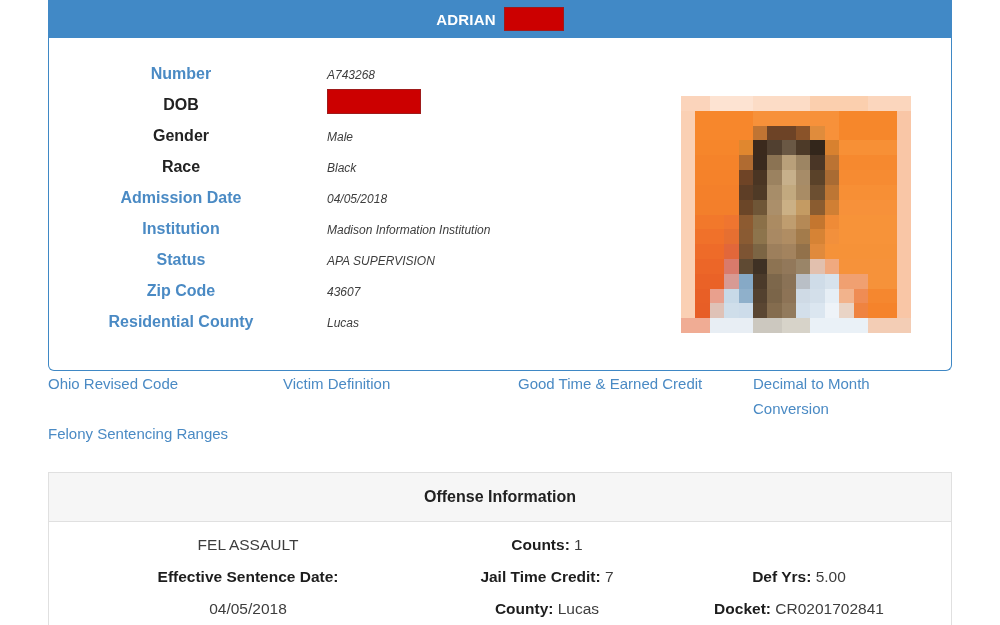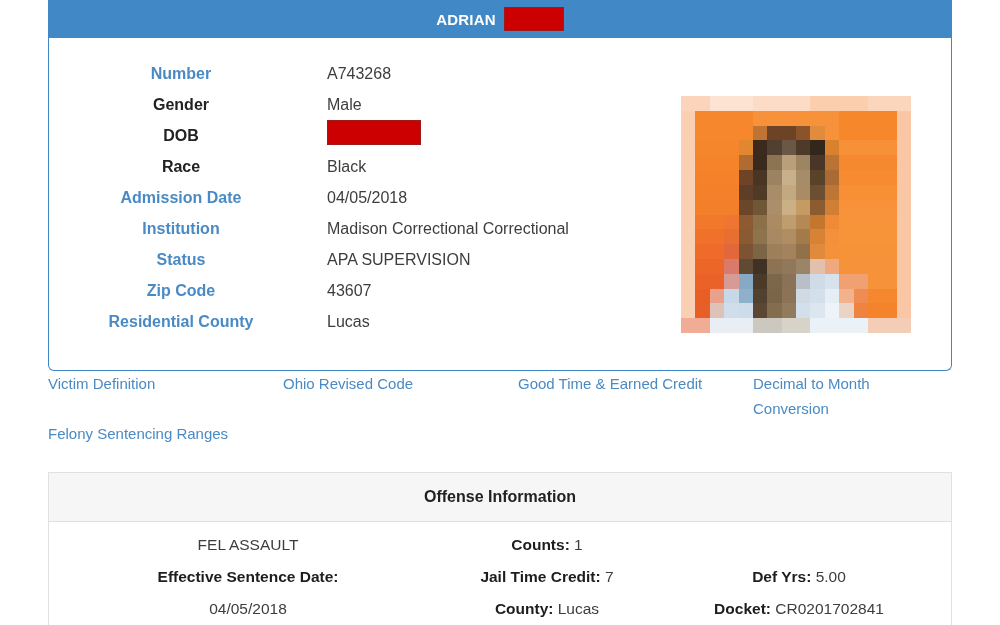--- a/index.html
+++ b/index.html
@@ -91,24 +91,25 @@
     text-align: center;
     padding-right: 14px;
     box-sizing: border-box;
     font-size: 16px;
     font-weight: bold;
     line-height: 31px;
   }
   .detail-label.blue { color: #4a8ac4; }
   .detail-label.dark { color: #222222; }
   .detail-value {
-    font-size: 16px;
+    font-size: 12px;
     color: #3d3d3d;
     line-height: 31px;
     white-space: nowrap;
+    font-style: italic;
   }
 
   .photo-wrap {
     flex: 0 0 auto;
     margin-left: 2px;
     padding-top: 44px;
   }
   .photo {
     width: 230px;
     height: 237px;
@@ -212,44 +213,44 @@
     <div class="card-body">
 
       <div class="detail-list">
 
         <div class="detail-row">
           <div class="detail-label blue">Number</div>
           <div class="detail-value">A743268</div>
         </div>
 
         <div class="detail-row">
-          <div class="detail-label dark">Gender</div>
-          <div class="detail-value">Male</div>
-        </div>
-
-        <div class="detail-row">
           <div class="detail-label dark">DOB</div>
           <div class="detail-value">
             <span class="redaction redaction-dob"></span>
           </div>
         </div>
 
         <div class="detail-row">
+          <div class="detail-label dark">Gender</div>
+          <div class="detail-value">Male</div>
+        </div>
+
+        <div class="detail-row">
           <div class="detail-label dark">Race</div>
           <div class="detail-value">Black</div>
         </div>
 
         <div class="detail-row">
           <div class="detail-label blue">Admission Date</div>
           <div class="detail-value">04/05/2018</div>
         </div>
 
         <div class="detail-row">
           <div class="detail-label blue">Institution</div>
-          <div class="detail-value">Madison Correctional Correctional</div>
+          <div class="detail-value">Madison Information Institution</div>
         </div>
 
         <div class="detail-row">
           <div class="detail-label blue">Status</div>
           <div class="detail-value">APA SUPERVISION</div>
         </div>
 
         <div class="detail-row">
           <div class="detail-label blue">Zip Code</div>
           <div class="detail-value">43607</div>
@@ -455,22 +456,22 @@
             <rect x="9" y="15" width="4" height="1" fill="#eaf1f7"></rect>
             <rect x="13" y="15" width="3" height="1" fill="#f3cdb5"></rect>
           </g>
         </svg>
       </div>
 
     </div>
   </div>
 
   <div class="links-grid">
+    <a class="res-link">Ohio Revised Code</a>
     <a class="res-link">Victim Definition</a>
-    <a class="res-link">Ohio Revised Code</a>
     <a class="res-link">Good Time &amp; Earned Credit</a>
     <a class="res-link">Decimal to Month Conversion</a>
     <a class="res-link">Felony Sentencing Ranges</a>
   </div>
 
   <div class="offense-table">
 
     <div class="offense-title">Offense Information</div>
 
     <div class="offense-body">

